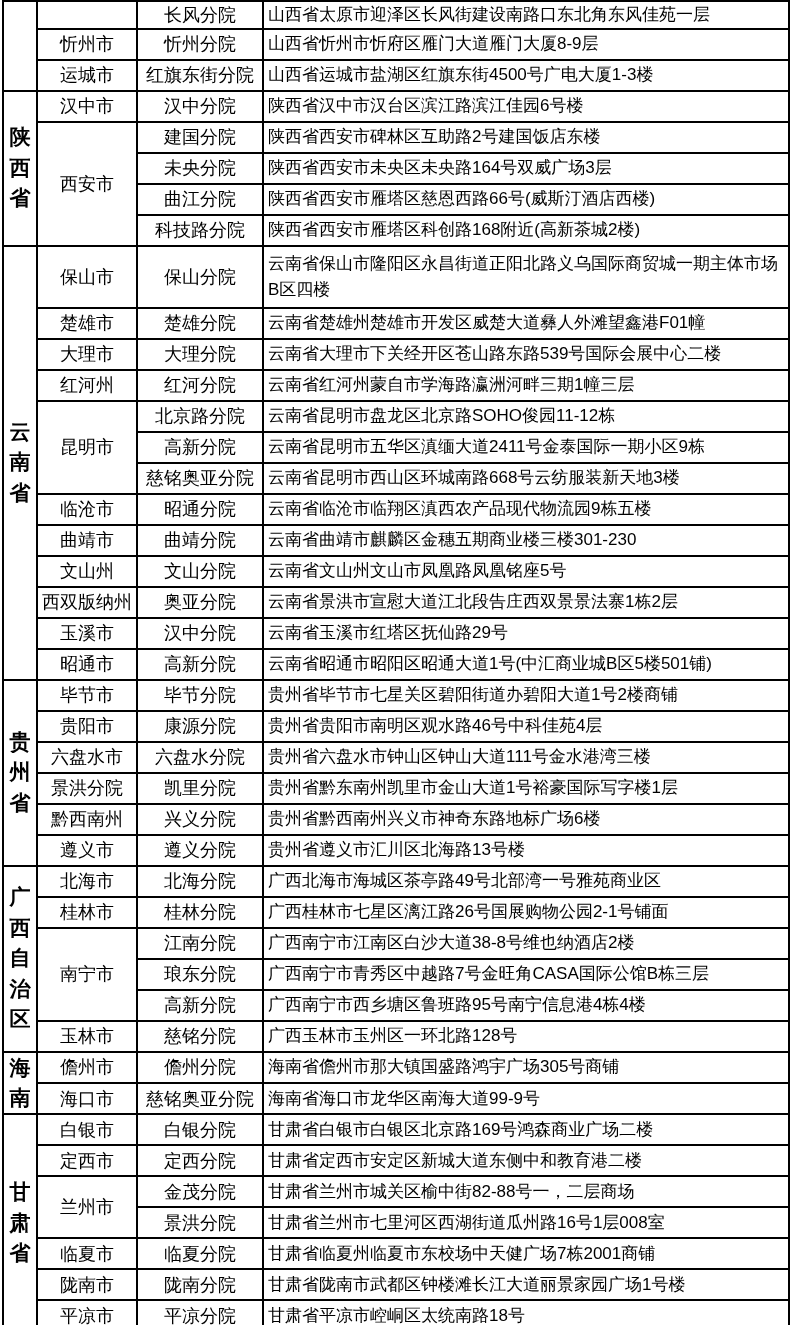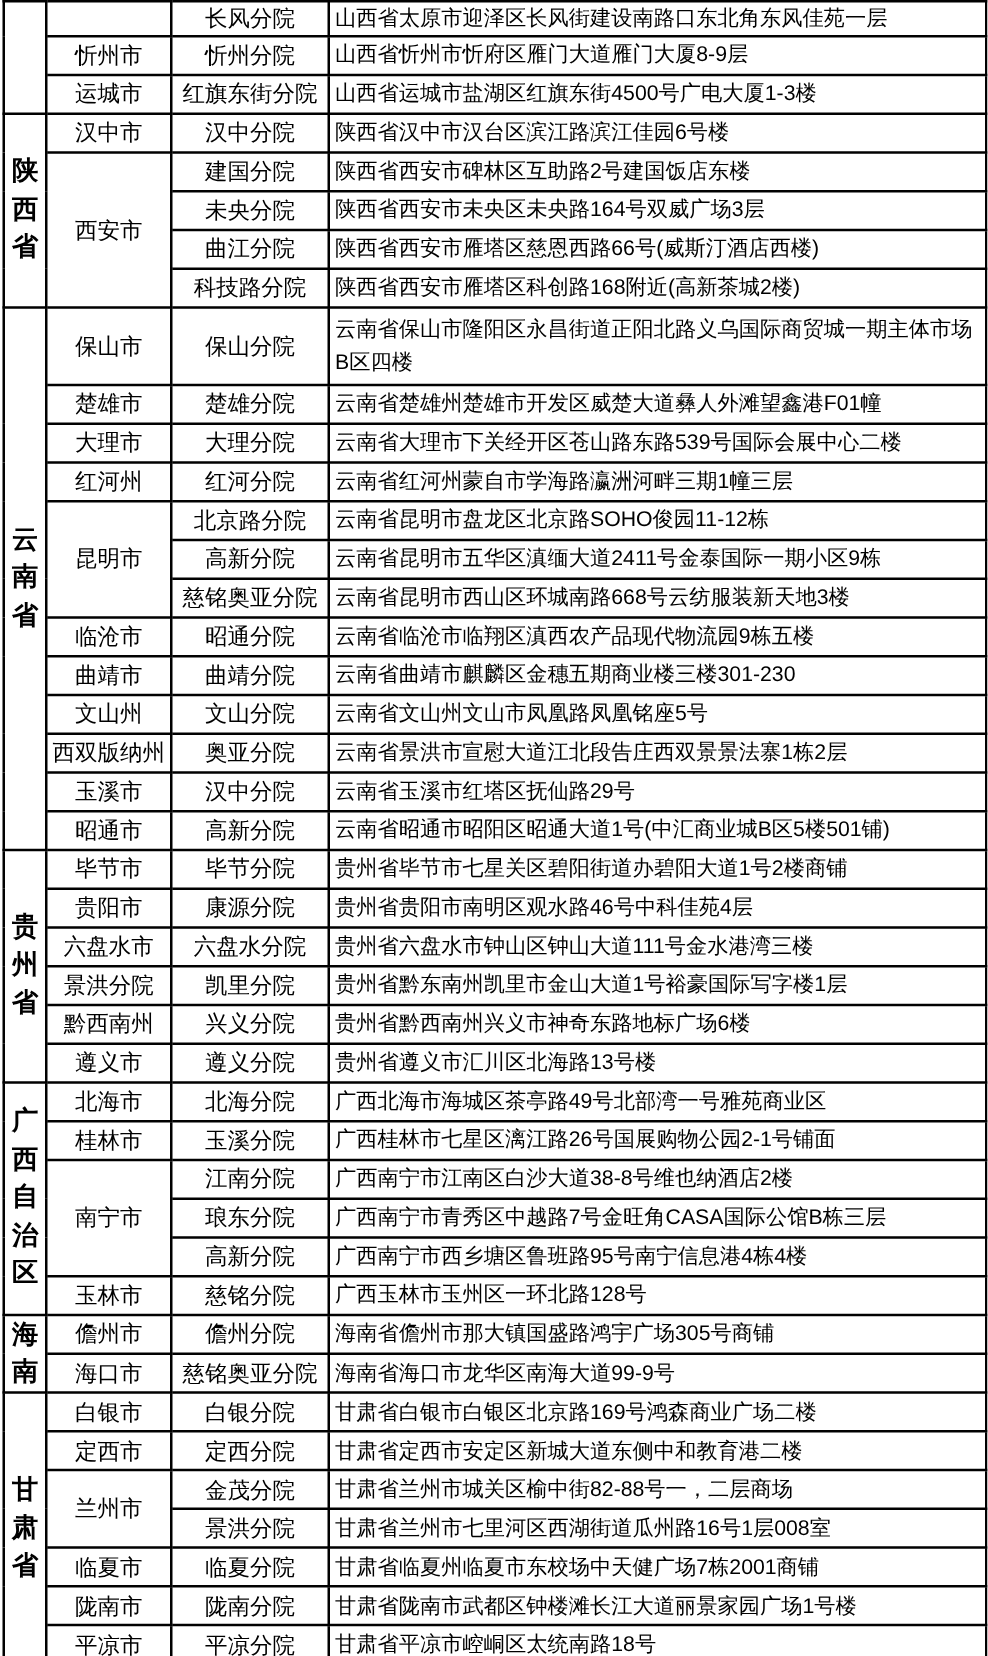--- a/index.html
+++ b/index.html
@@ -206,21 +206,21 @@
     </tr>
 
     <tr class="row">
       <td class="prov" rowspan="6">广西自治区</td>
       <td class="city">北海市</td>
       <td class="branch">北海分院</td>
       <td class="addr">广西北海市海城区茶亭路49号北部湾一号雅苑商业区</td>
     </tr>
     <tr class="row">
       <td class="city">桂林市</td>
-      <td class="branch">玉溪分院</td>
+      <td class="branch">桂林分院</td>
       <td class="addr">广西桂林市七星区漓江路26号国展购物公园2-1号铺面</td>
     </tr>
     <tr class="row">
       <td class="city" rowspan="3">南宁市</td>
       <td class="branch">江南分院</td>
       <td class="addr">广西南宁市江南区白沙大道38-8号维也纳酒店2楼</td>
     </tr>
     <tr class="row">
       <td class="branch">琅东分院</td>
       <td class="addr">广西南宁市青秀区中越路7号金旺角CASA国际公馆B栋三层</td>

